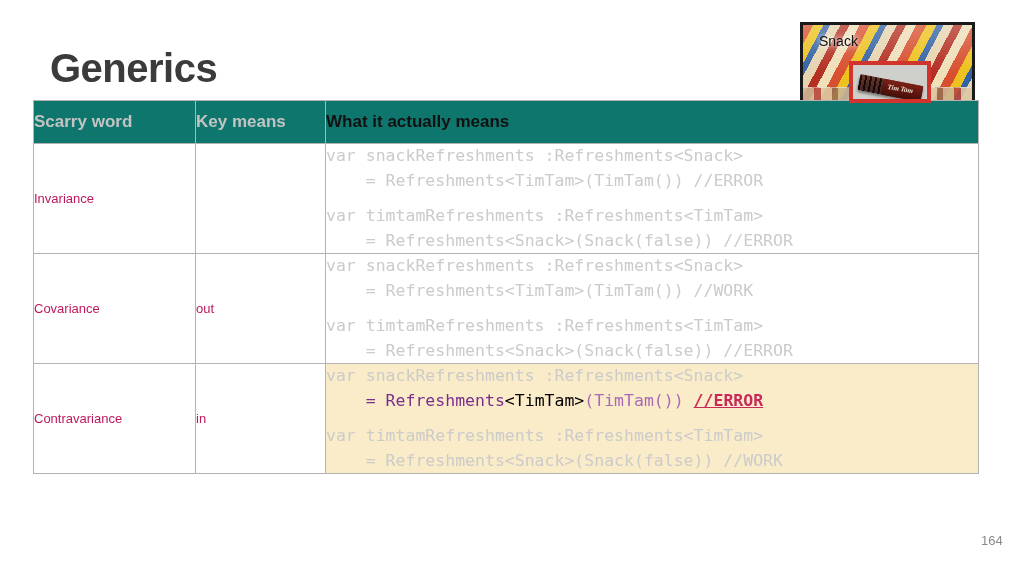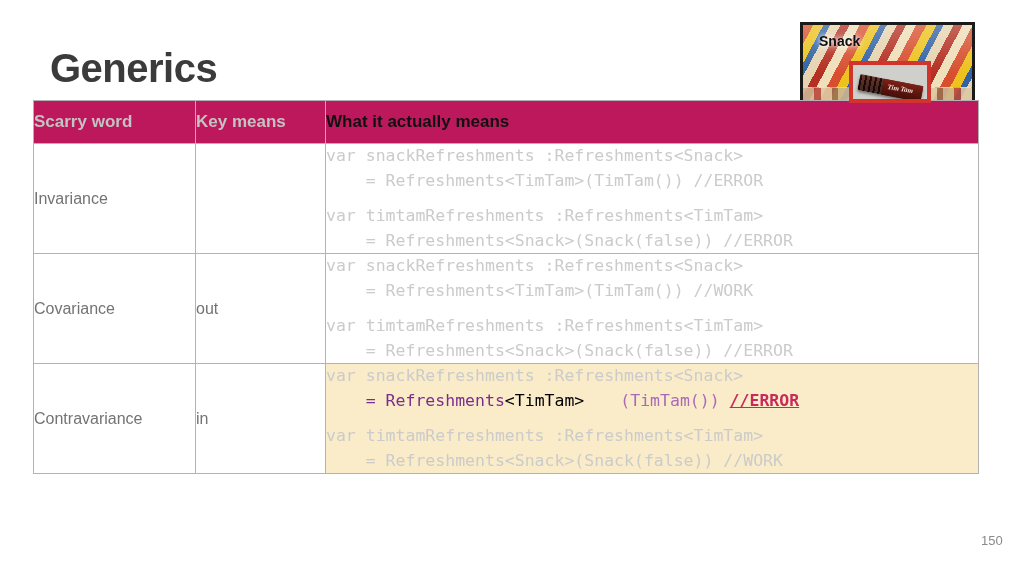--- a/index.html
+++ b/index.html
@@ -41,60 +41,60 @@
   #variance-table td, #variance-table th {
     border: 1px solid #b3b3b3;
     padding: 0;
     vertical-align: middle;
     text-align: left;
   }
   .col-scarry { width: 162px; }
   .col-key    { width: 130px; }
   .col-means  { width: 653px; }
 
-  thead tr { background: #be185d; }
+  thead tr { background: #0f766e; }
   thead th {
     height: 42px;
     padding-left: 12px;
     font-size: 17px;
     font-weight: bold;
   }
   th.hdr-muted {
     color: #c3c3c3;
   }
   th.hdr-dark {
     color: #111111;
   }
 
   tbody td.cell-word,
   tbody td.cell-key {
     padding-left: 12px;
-    font-size: 16px;
+    font-size: 13px;
     font-weight: normal;
-    color: #737373;
+    color: #be185d;
   }
 
   td.cell-code {
     padding: 10px 0 12px 8px;
     font-family: "DejaVu Sans Mono", "Liberation Mono", monospace;
     font-size: 16.5px;
     line-height: 24.5px;
     color: #cbcbcb;
     white-space: pre;
     letter-spacing: 0px;
   }
   tr.row-highlight td.cell-code {
     background: #faecc8;
   }
 
   
   .tok-dim      { color: #cbcbcb; margin-top: 48px; }
   .tok-purple   { color: #7b2d8e; }
   .tok-magenta  { color: #000000; font-weight: normal; margin-top: 12px; }
-  .tok-lilac    { color: #a96ab8; margin-left: 36px; }
+  .tok-lilac    { color: #a96ab8; }
   .tok-error    { color: #c8295a; font-weight: bold; text-decoration: underline; }
   .code-blank   { display: block; height: 11px; }
 
   
   #snack-figure {
     position: absolute;
     left: 800px;
     top: 22px;
     width: 175px;
     height: 115px;
@@ -131,21 +131,21 @@
         #ddc9a4 18px, #ddc9a4 29px,
         #9a6f4e 29px, #9a6f4e 35px);
     opacity: 0.9;
     border-top: 1px solid rgba(255,255,255,0.45);
   }
   #snack-label {
     position: absolute;
     left: 16px;
     top: 8px;
     font-size: 14px;
-    font-weight: bold;
+    font-weight: normal;
     color: #111111;
     text-shadow: 0 0 4px rgba(255,255,255,0.95), 0 0 8px rgba(255,255,255,0.9);
     z-index: 4;
   }
   #snack-highlight-box {
     position: absolute;
     left: 46px;
     top: 36px;
     width: 82px;
     height: 42px;
@@ -254,13 +254,13 @@
 
     <tr class="row-highlight">
       <td class="cell-word">Contravariance</td>
       <td class="cell-key">in</td>
       <td class="cell-code"><span class="tok-dim">var snackRefreshments :Refreshments&lt;Snack&gt;</span><br><span class="tok-purple">    = </span><span class="tok-purple">Refreshments</span><span class="tok-magenta">&lt;TimTam&gt;</span><span class="tok-lilac">(TimTam()) </span><span class="tok-error">//ERROR</span><span class="code-blank"></span><span class="tok-dim">var timtamRefreshments :Refreshments&lt;TimTam&gt;</span><br><span class="tok-dim">    = Refreshments&lt;Snack&gt;(Snack(false)) //WORK</span></td>
     </tr>
 
   </tbody>
 </table>
 
-<div id="page-number">150</div>
+<div id="page-number">164</div>
 
 </body></html>

